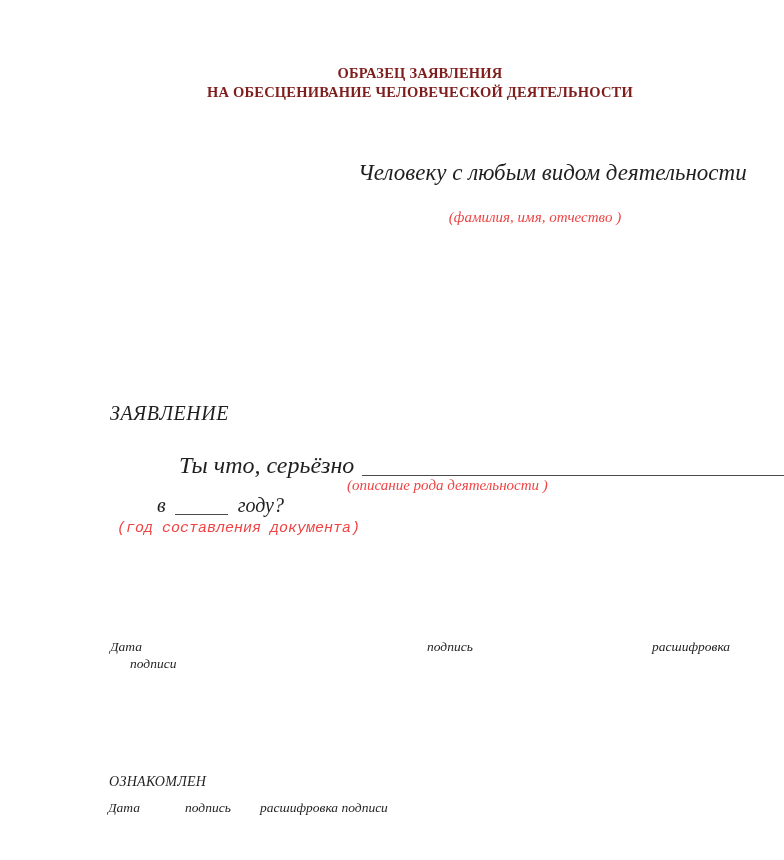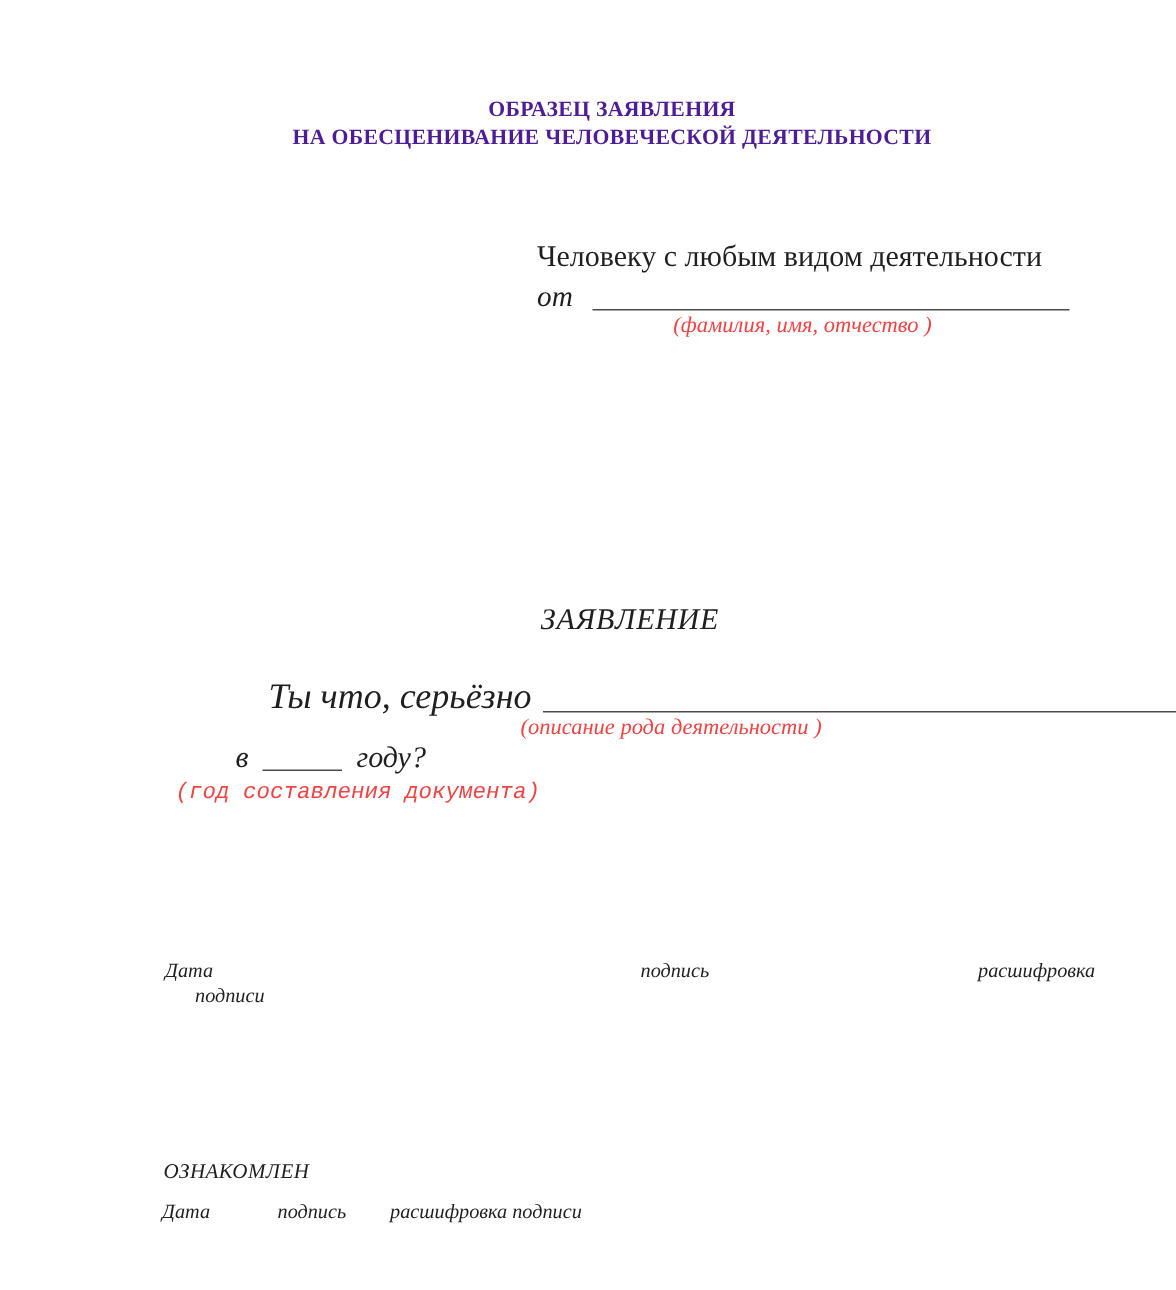--- a/index.html
+++ b/index.html
@@ -16,48 +16,48 @@
     overflow:hidden;
     font-family:"Liberation Serif","DejaVu Serif",serif;
     color:var(--ink);
   }
   .page{
     position:absolute;inset:0;
     background:var(--paper);
   }
   
   .doc-title{
-    position:absolute;left:98px;top:64px;width:620px;
+    position:absolute;left:110px;top:64px;width:620px;
     text-align:center;
     font-weight:700;
     font-size:14.5px;
     line-height:19px;
     letter-spacing:.2px;
-    color:#4c1d95;
+    color:#7f1d1d;
   }
   
   .addr-line1{
     position:absolute;left:358px;top:160px;
-    font-size:20px;white-space:nowrap;text-align:center;
+    font-style:italic;font-size:23px;white-space:nowrap;text-align:center;
   }
   .addr-from{
     position:absolute;left:358px;top:188px;
     font-style:italic;font-size:19.5px;white-space:nowrap;
   }
   .caption{
     position:absolute;
     font-style:italic;font-size:15px;
     color:#ef4444;
     white-space:nowrap;
   }
   .fio-caption{left:385px;top:209px;width:300px;text-align:center;}
   
   .statement-heading{
     position:absolute;left:110px;top:402px;width:620px;
-    text-align:center;
+    text-align:left;
     font-style:italic;font-size:20px;letter-spacing:.5px;
   }
   .statement-line{
     position:absolute;left:152px;top:452px;
     font-style:italic;font-size:24px;white-space:nowrap;margin-left:27px;
   }
   .activity-caption{left:347px;top:477px;}
   .year-line{
     position:absolute;left:157px;top:494px;
     font-style:italic;font-size:20px;white-space:nowrap;
@@ -100,23 +100,20 @@
 
 <div class="page">
 
   <header class="doc-title">
     <div>ОБРАЗЕЦ ЗАЯВЛЕНИЯ</div>
     <div>НА ОБЕСЦЕНИВАНИЕ ЧЕЛОВЕЧЕСКОЙ ДЕЯТЕЛЬНОСТИ</div>
   </header>
 
   <div class="addr-line1">Человеку с любым видом деятельности</div>
 
-  <div class="addr-from">
-    <span>от</span><span class="blank fio-blank"></span>
-  </div>
   <div class="caption fio-caption">(фамилия, имя, отчество )</div>
 
   <div class="statement-heading">ЗАЯВЛЕНИЕ</div>
 
   <div class="statement-line">
     <span>Ты что, серьёзно</span><span class="blank activity-blank"></span>
   </div>
   <div class="caption activity-caption">(описание рода деятельности )</div>
 
   <div class="year-line">

